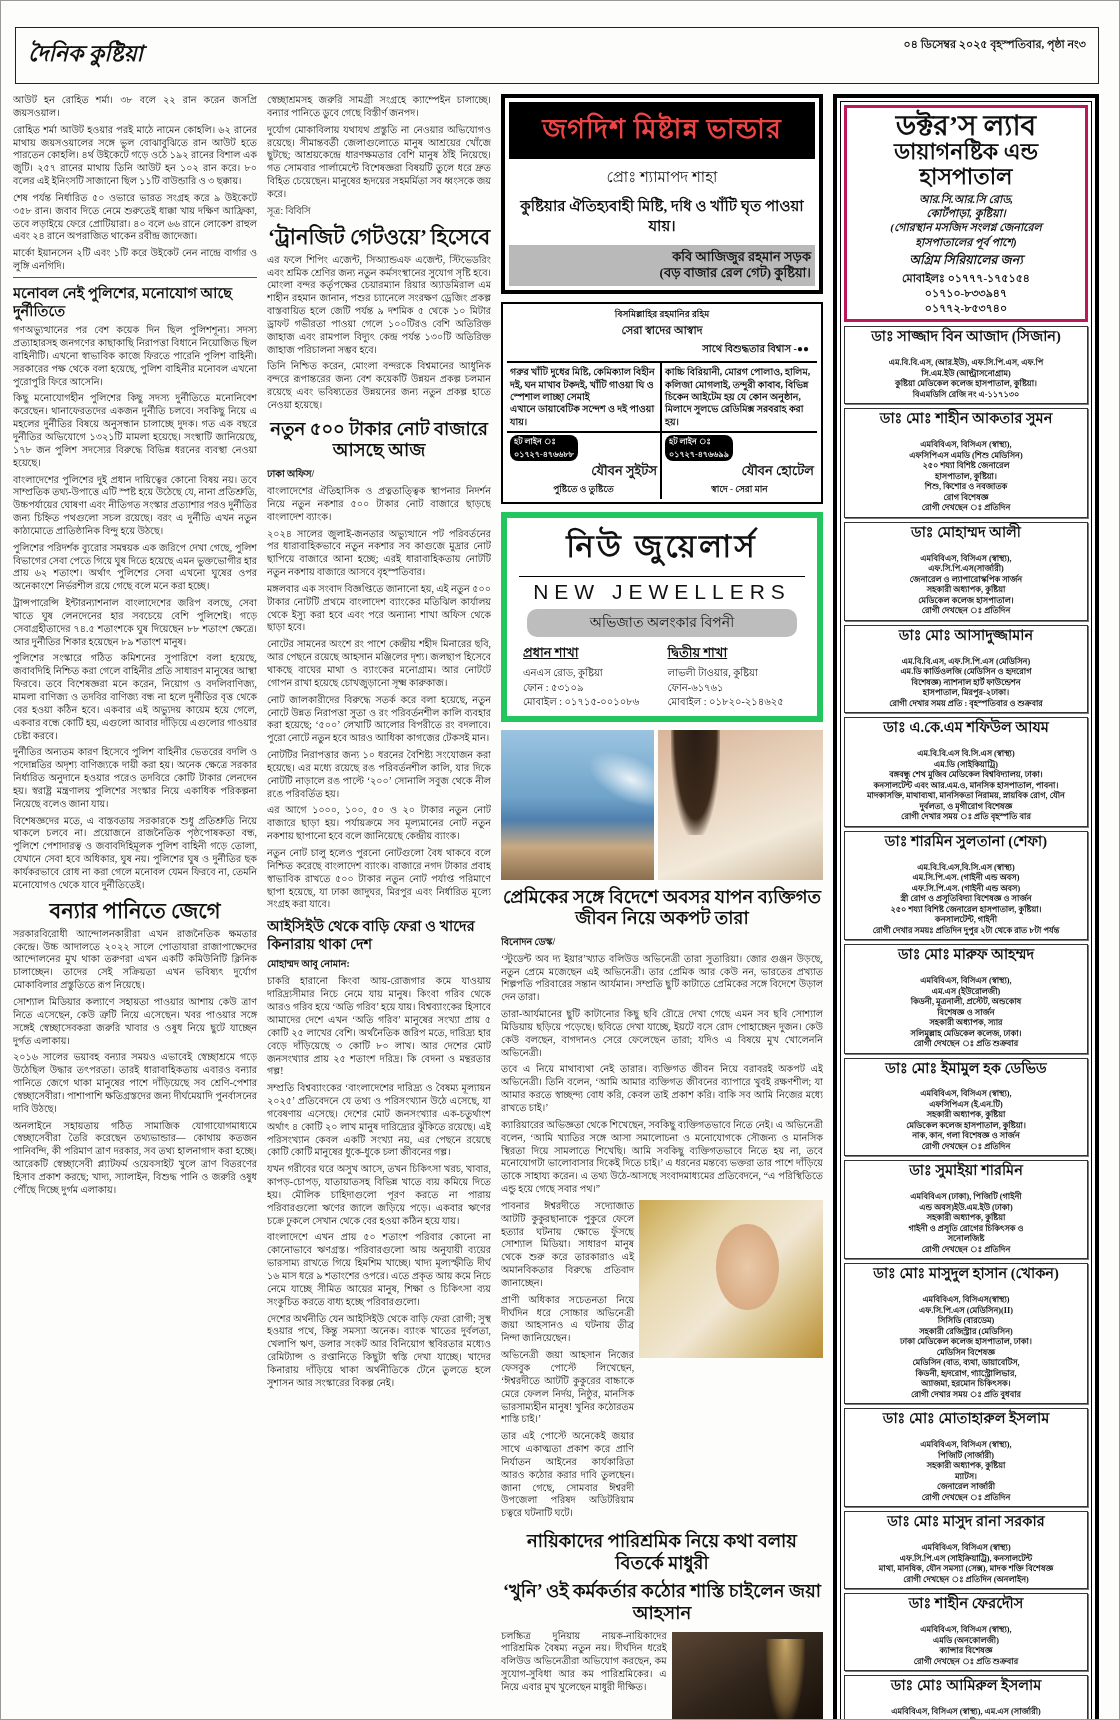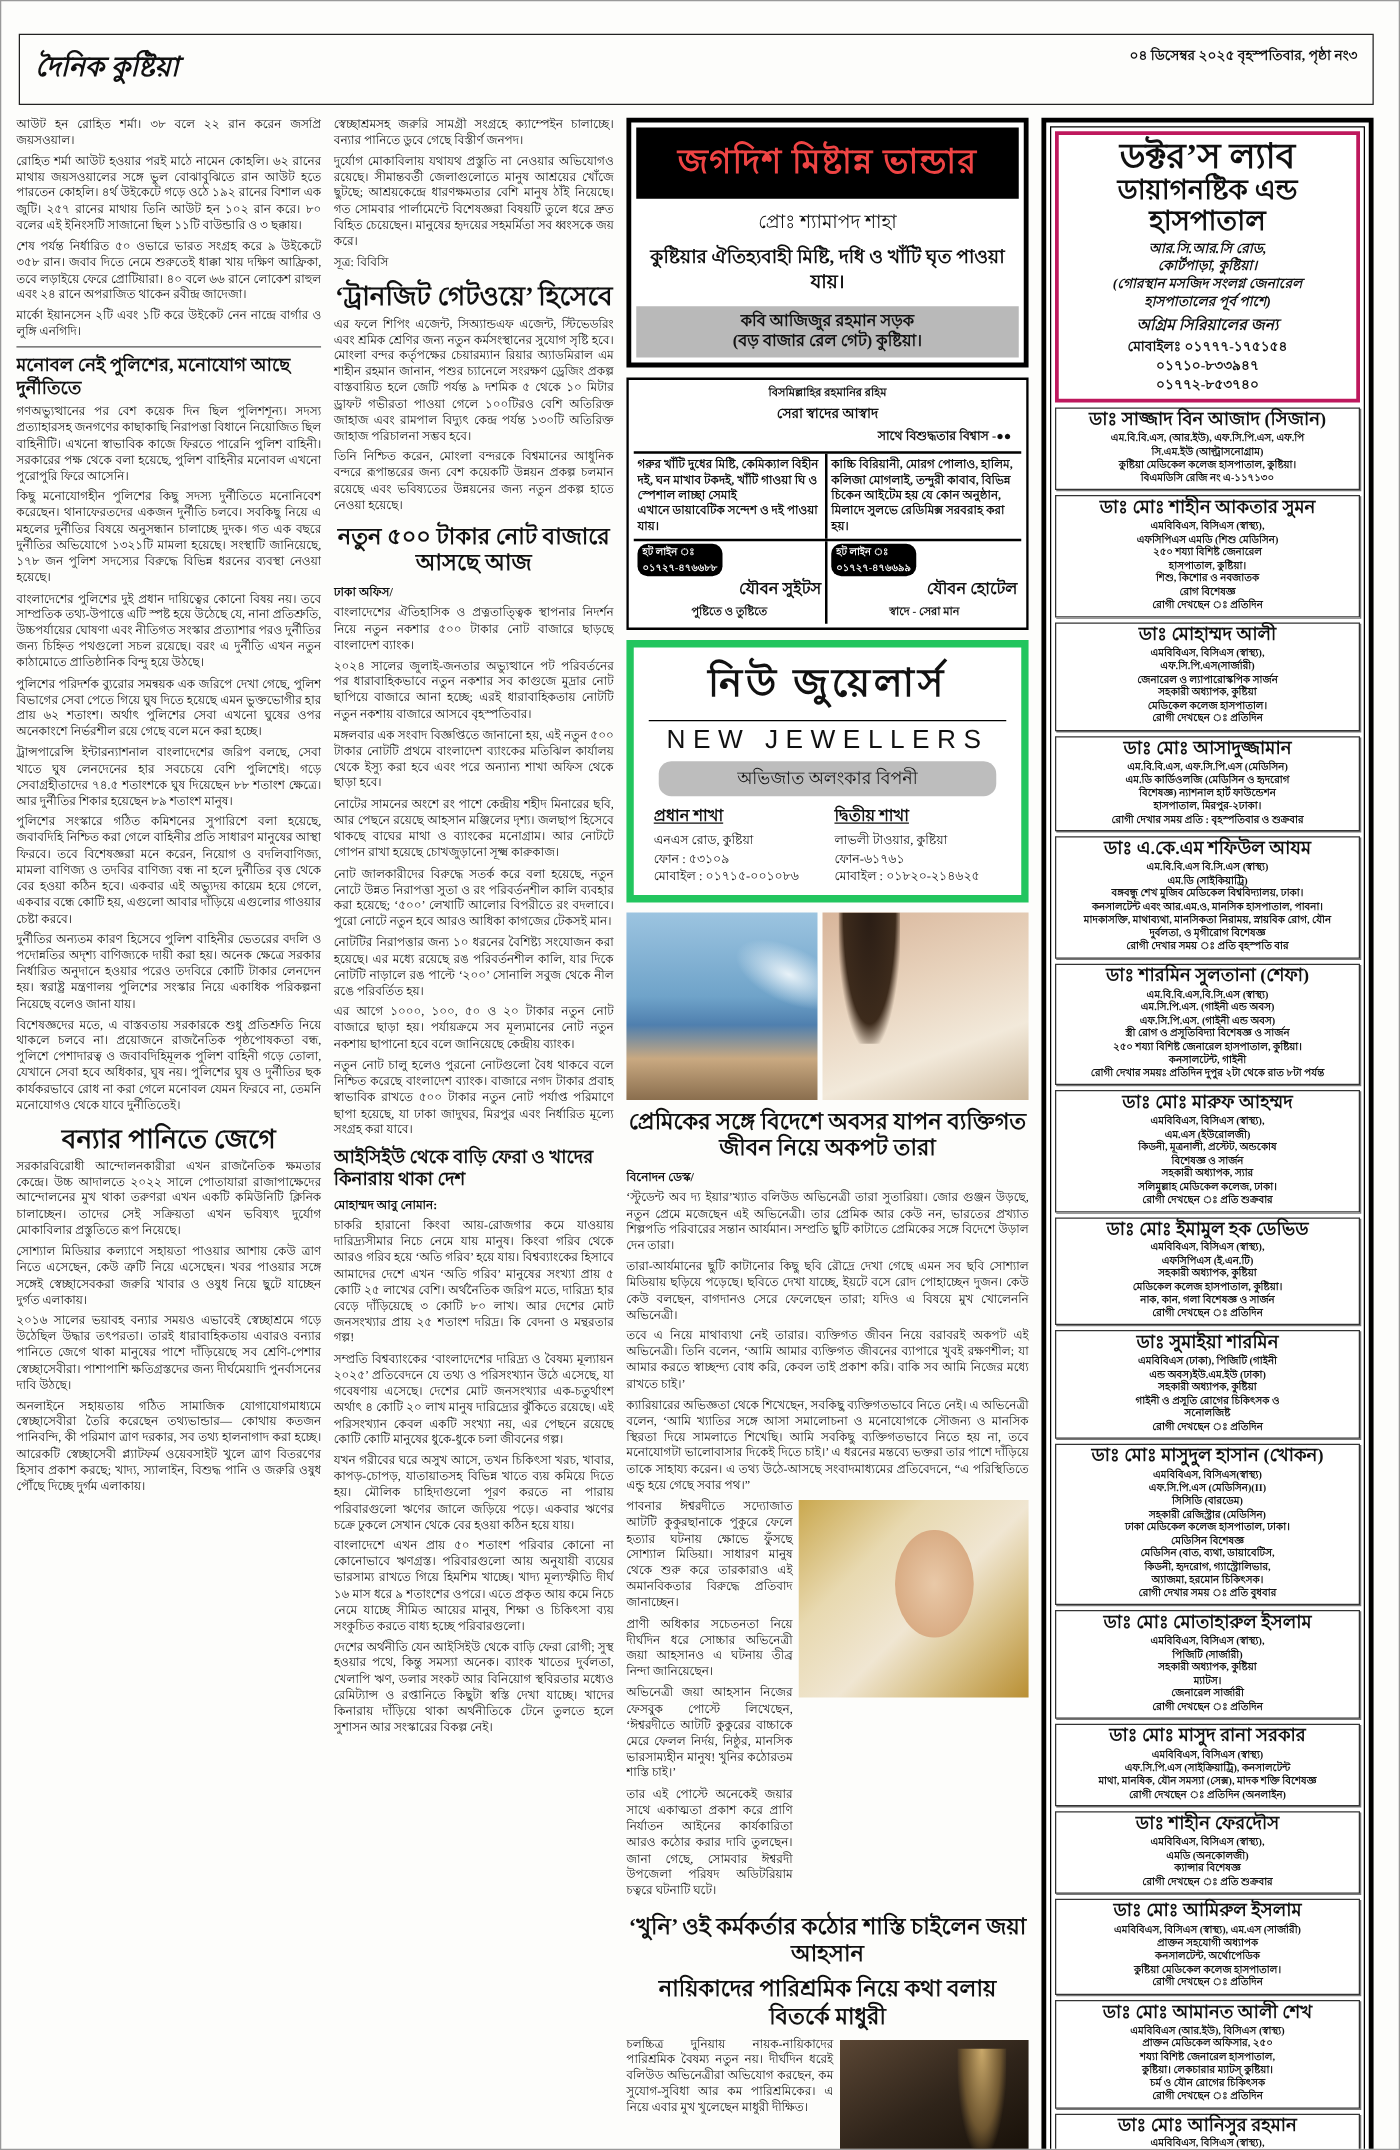--- a/index.html
+++ b/index.html
@@ -21,21 +21,21 @@
   .headline-xl { font-size:21px; font-weight:bold; text-align:center; line-height:1.15; margin:7px 0 5px 0; }
   .headline-lg { font-size:18px; font-weight:bold; text-align:center; line-height:1.2; margin:7px 0 5px 0; }
   .headline-md { font-size:14.5px; font-weight:bold; line-height:1.25; margin:6px 0 4px 0; }
 
   
   .ad { border:3px double #000; margin-bottom:8px; background:#fff; }
   .ad-jagdish { border:4px solid #000; padding:4px; }
   .ad-jagdish .jag-title { background:#000; color:#ef4444; font-size:27px; font-weight:bold; text-align:center; padding:6px 2px; letter-spacing:1px; }
   .ad-jagdish .jag-prop { text-align:center; font-size:15px; padding:6px 0 2px 0; }
   .ad-jagdish .jag-line { text-align:center; font-size:15px; font-weight:bold; padding:4px 6px; line-height:1.35; }
-  .ad-jagdish .jag-addr { background:#b9b9b9; text-align:center; font-size:13px; font-weight:bold; padding:4px 4px; margin-top:4px; line-height:1.3; white-space:pre-line; }
+  .ad-jagdish .jag-addr { background:#b9b9b9; text-align:right; font-size:13px; font-weight:bold; padding:4px 4px; margin-top:4px; line-height:1.3; white-space:pre-line; }
 
   .ad-joubon { border:2px solid #000; padding:3px 4px; }
   .joubon-bismillah { text-align:center; font-size:9px; font-weight:bold; }
   .joubon-logo { text-align:center; font-size:33px; font-weight:bold; letter-spacing:2px; line-height:1.05; }
   .joubon-tag1 { text-align:center; font-size:11px; font-weight:bold; }
   .joubon-tag2 { text-align:right; font-size:10px; font-weight:bold; padding-right:8px; }
   .joubon-cols { display:flex; border-top:2px solid #000; margin-top:3px; }
   .joubon-cell { width:50%; font-size:9.5px; font-weight:bold; line-height:1.3; padding:3px; white-space:pre-line; }
   .joubon-cell.left { border-right:2px solid #000; }
   .joubon-footer { display:flex; border-top:2px solid #000; }
@@ -74,21 +74,21 @@
   .doctors-inner { border:1px solid #000; padding:3px; height:100%; overflow:hidden; }
   .doc-header { border:3px solid #be185d; text-align:center; padding:3px 2px 4px 2px; margin-bottom:4px; }
   .doc-h1 { font-size:28px; font-weight:bold; line-height:1.05; }
   .doc-h2 { font-size:22px; font-weight:bold; line-height:1.1; }
   .doc-h3 { font-size:22px; font-weight:bold; line-height:1.1; }
   .doc-addr { font-size:11px; font-weight:bold; font-style:italic; line-height:1.3; margin-top:3px; white-space:pre-line; }
   .doc-serial { font-size:12.5px; font-weight:bold; font-style:italic; margin-top:2px; }
   .doc-phones { font-size:11px; font-weight:bold; line-height:1.35; white-space:pre-line; }
   .doc-card { border:1px solid #333; box-shadow:1px 1px 0 #777; margin-bottom:4px; padding:2px 2px 3px 2px; text-align:center; }
   .doc-name { font-size:14.5px; font-weight:bold; line-height:1.1; }
-  .doc-details { font-size:8.2px; line-height:1.28; font-weight:bold; white-space:pre-line; margin-top:1px; }
+  .doc-details { font-size:8.2px; line-height:1.28; font-weight:bold; white-space:pre-line; margin-top:13px; }
 
   .divider { border-top:1px solid #555; margin:4px 0; }
 </style>
 </head>
 <body>
 
 <div class="page">
 
   <div class="masthead">
     <div class="paper-name">দৈনিক কুষ্টিয়া</div>
@@ -244,23 +244,23 @@
 
         <p class="body-text">পাবনার ঈশ্বরদীতে সদ্যোজাত আটটি কুকুরছানাকে পুকুরে ফেলে হত্যার ঘটনায় ক্ষোভে ফুঁসছে সোশ্যাল মিডিয়া। সাধারণ মানুষ থেকে শুরু করে তারকারাও এই অমানবিকতার বিরুদ্ধে প্রতিবাদ জানাচ্ছেন।</p>
             <p class="body-text">প্রাণী অধিকার সচেতনতা নিয়ে দীর্ঘদিন ধরে সোচ্চার অভিনেত্রী জয়া আহসানও এ ঘটনায় তীব্র নিন্দা জানিয়েছেন।</p>
             <p class="body-text">অভিনেত্রী জয়া আহসান নিজের ফেসবুক পোস্টে লিখেছেন, ‘ঈশ্বরদীতে আটটি কুকুরের বাচ্চাকে মেরে ফেলল নির্দয়, নিষ্ঠুর, মানসিক ভারসাম্যহীন মানুষ! খুনির কঠোরতম শাস্তি চাই।’</p>
             <p class="body-text">তার এই পোস্টে অনেকেই জয়ার সাথে একাত্মতা প্রকাশ করে প্রাণি নির্যাতন আইনের কার্যকারিতা আরও কঠোর করার দাবি তুলছেন। জানা গেছে, সোমবার ঈশ্বরদী উপজেলা পরিষদ অডিটরিয়াম চত্বরে ঘটনাটি ঘটে।</p>
           </div>
         <div class="photo photo-jaya">
             <div class="face"></div>
           </div>
       </div>
+      <h2 class="headline-lg">নায়িকাদের পারিশ্রমিক নিয়ে কথা বলায় বিতর্কে মাধুরী</h2>
+
       <h2 class="headline-lg">‘খুনি’ ওই কর্মকর্তার কঠোর শাস্তি চাইলেন জয়া আহসান</h2>
-
-      <h2 class="headline-lg">নায়িকাদের পারিশ্রমিক নিয়ে কথা বলায় বিতর্কে মাধুরী</h2>
       <div>
         <div class="photo photo-madhuri">
             <div class="lamp"></div>
           </div>
         <div>
 
         <p class="body-text">চলচ্চিত্র দুনিয়ায় নায়ক-নায়িকাদের পারিশ্রমিক বৈষম্য নতুন নয়। দীর্ঘদিন ধরেই বলিউড অভিনেত্রীরা অভিযোগ করছেন, কম সুযোগ-সুবিধা আর কম পারিশ্রমিকের। এ নিয়ে এবার মুখ খুলেছেন মাধুরী দীক্ষিত।</p>
           </div>
       </div>
     </div>

